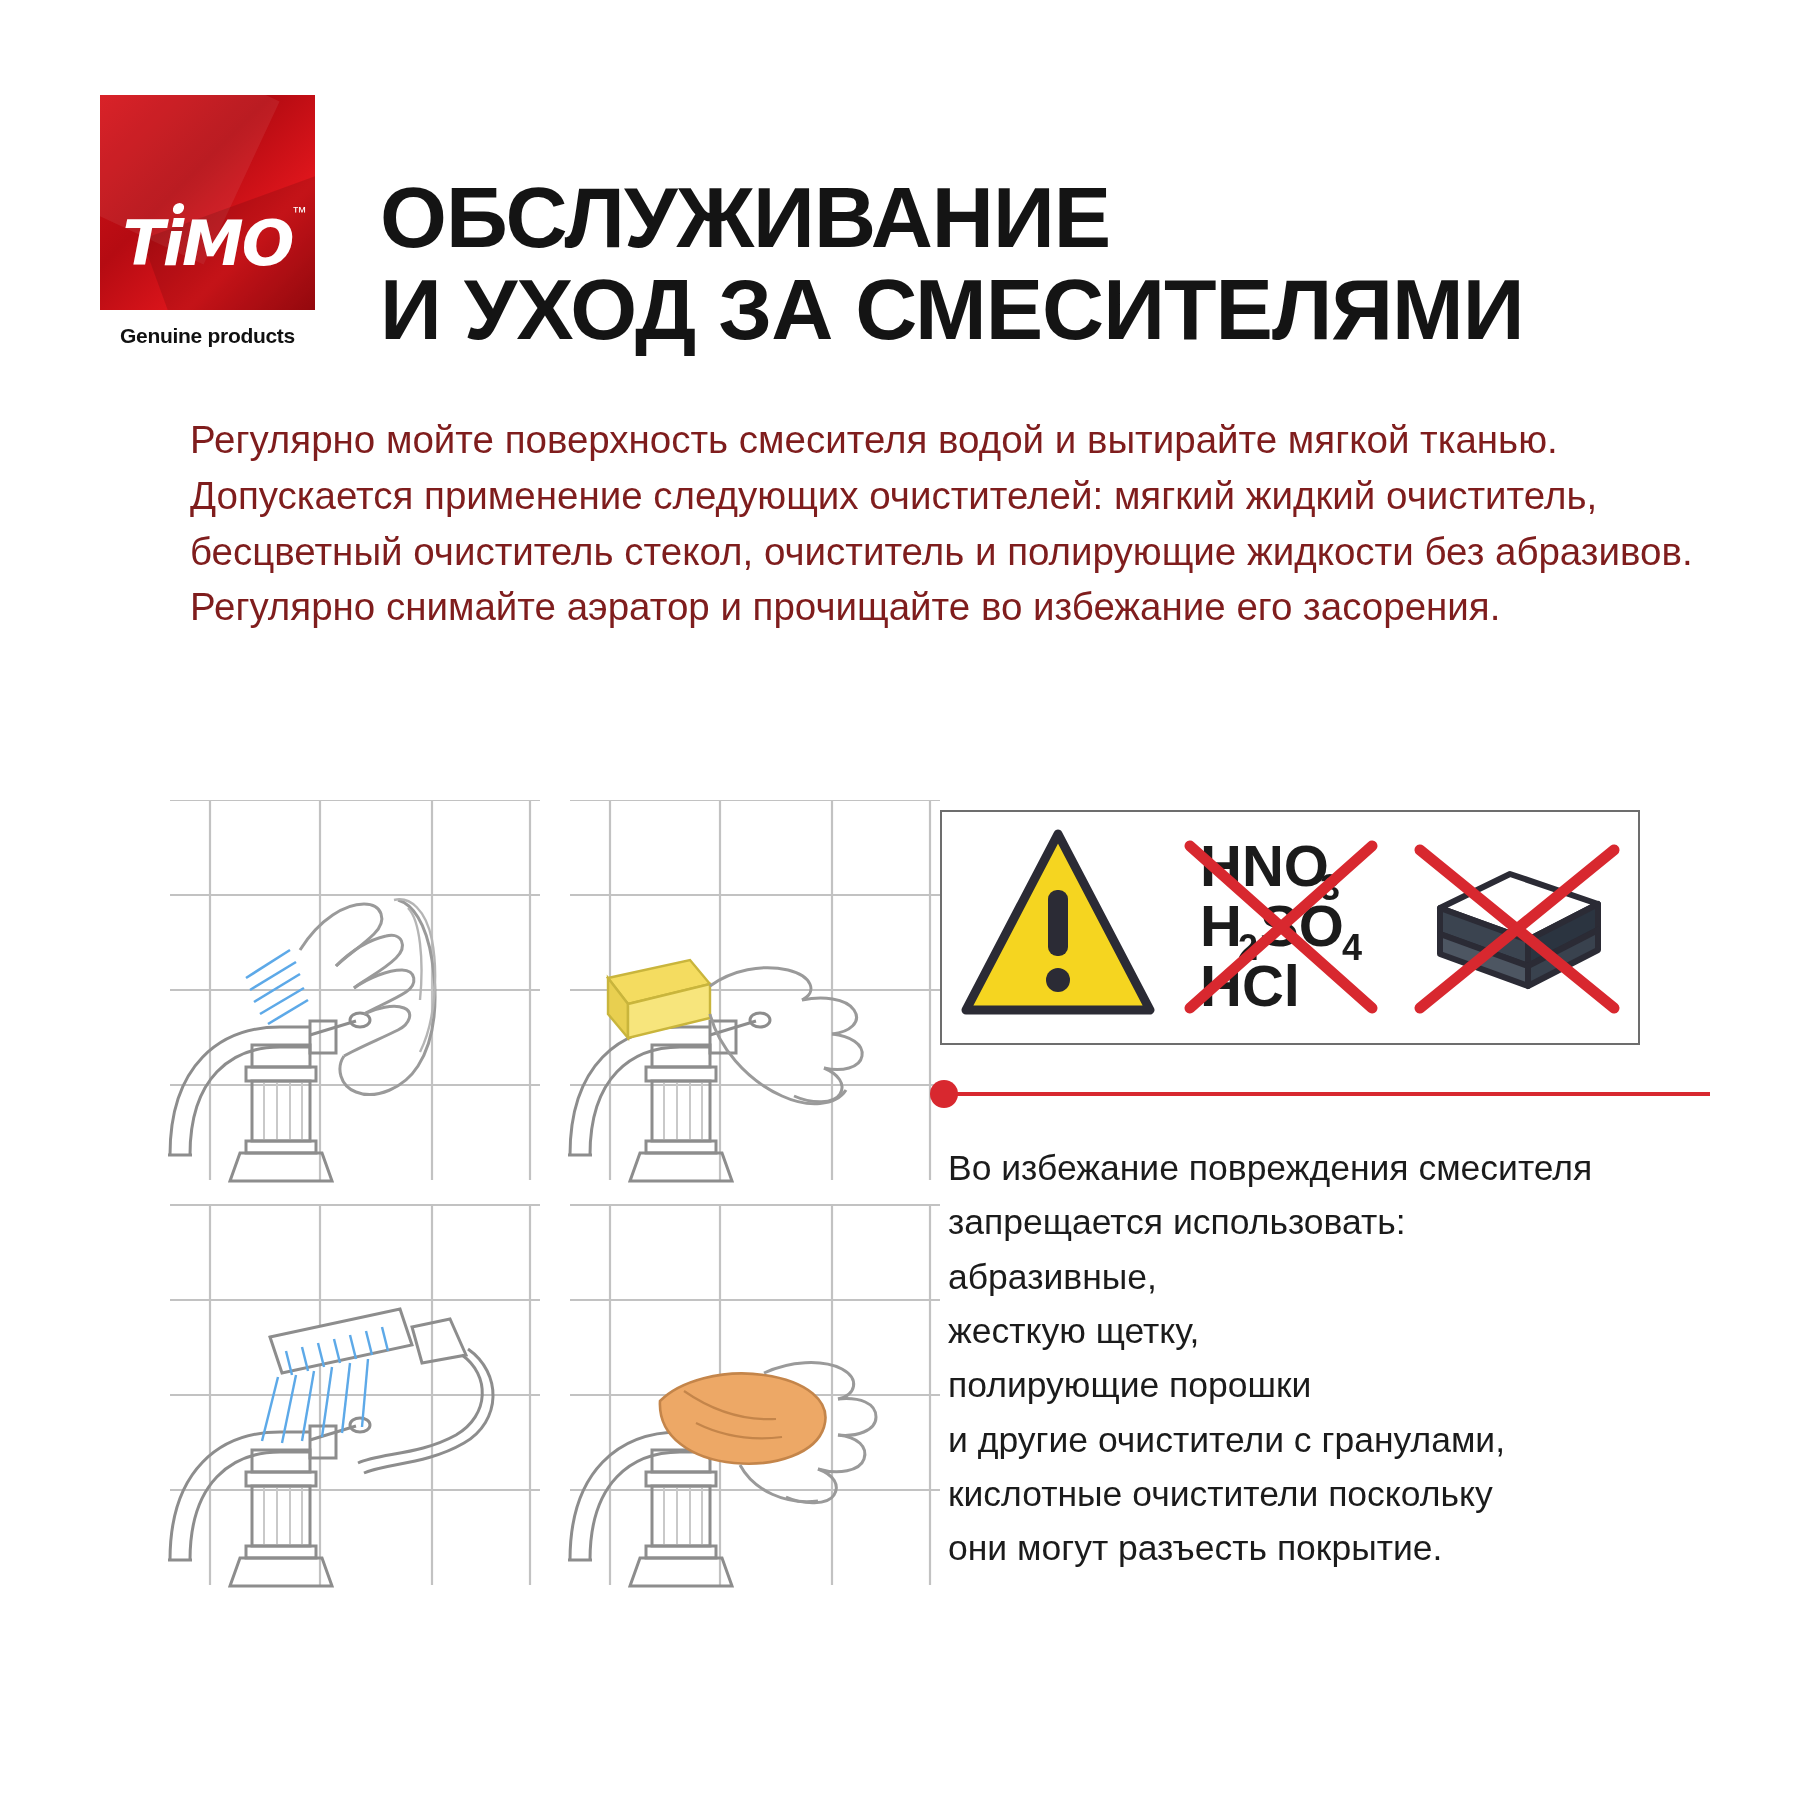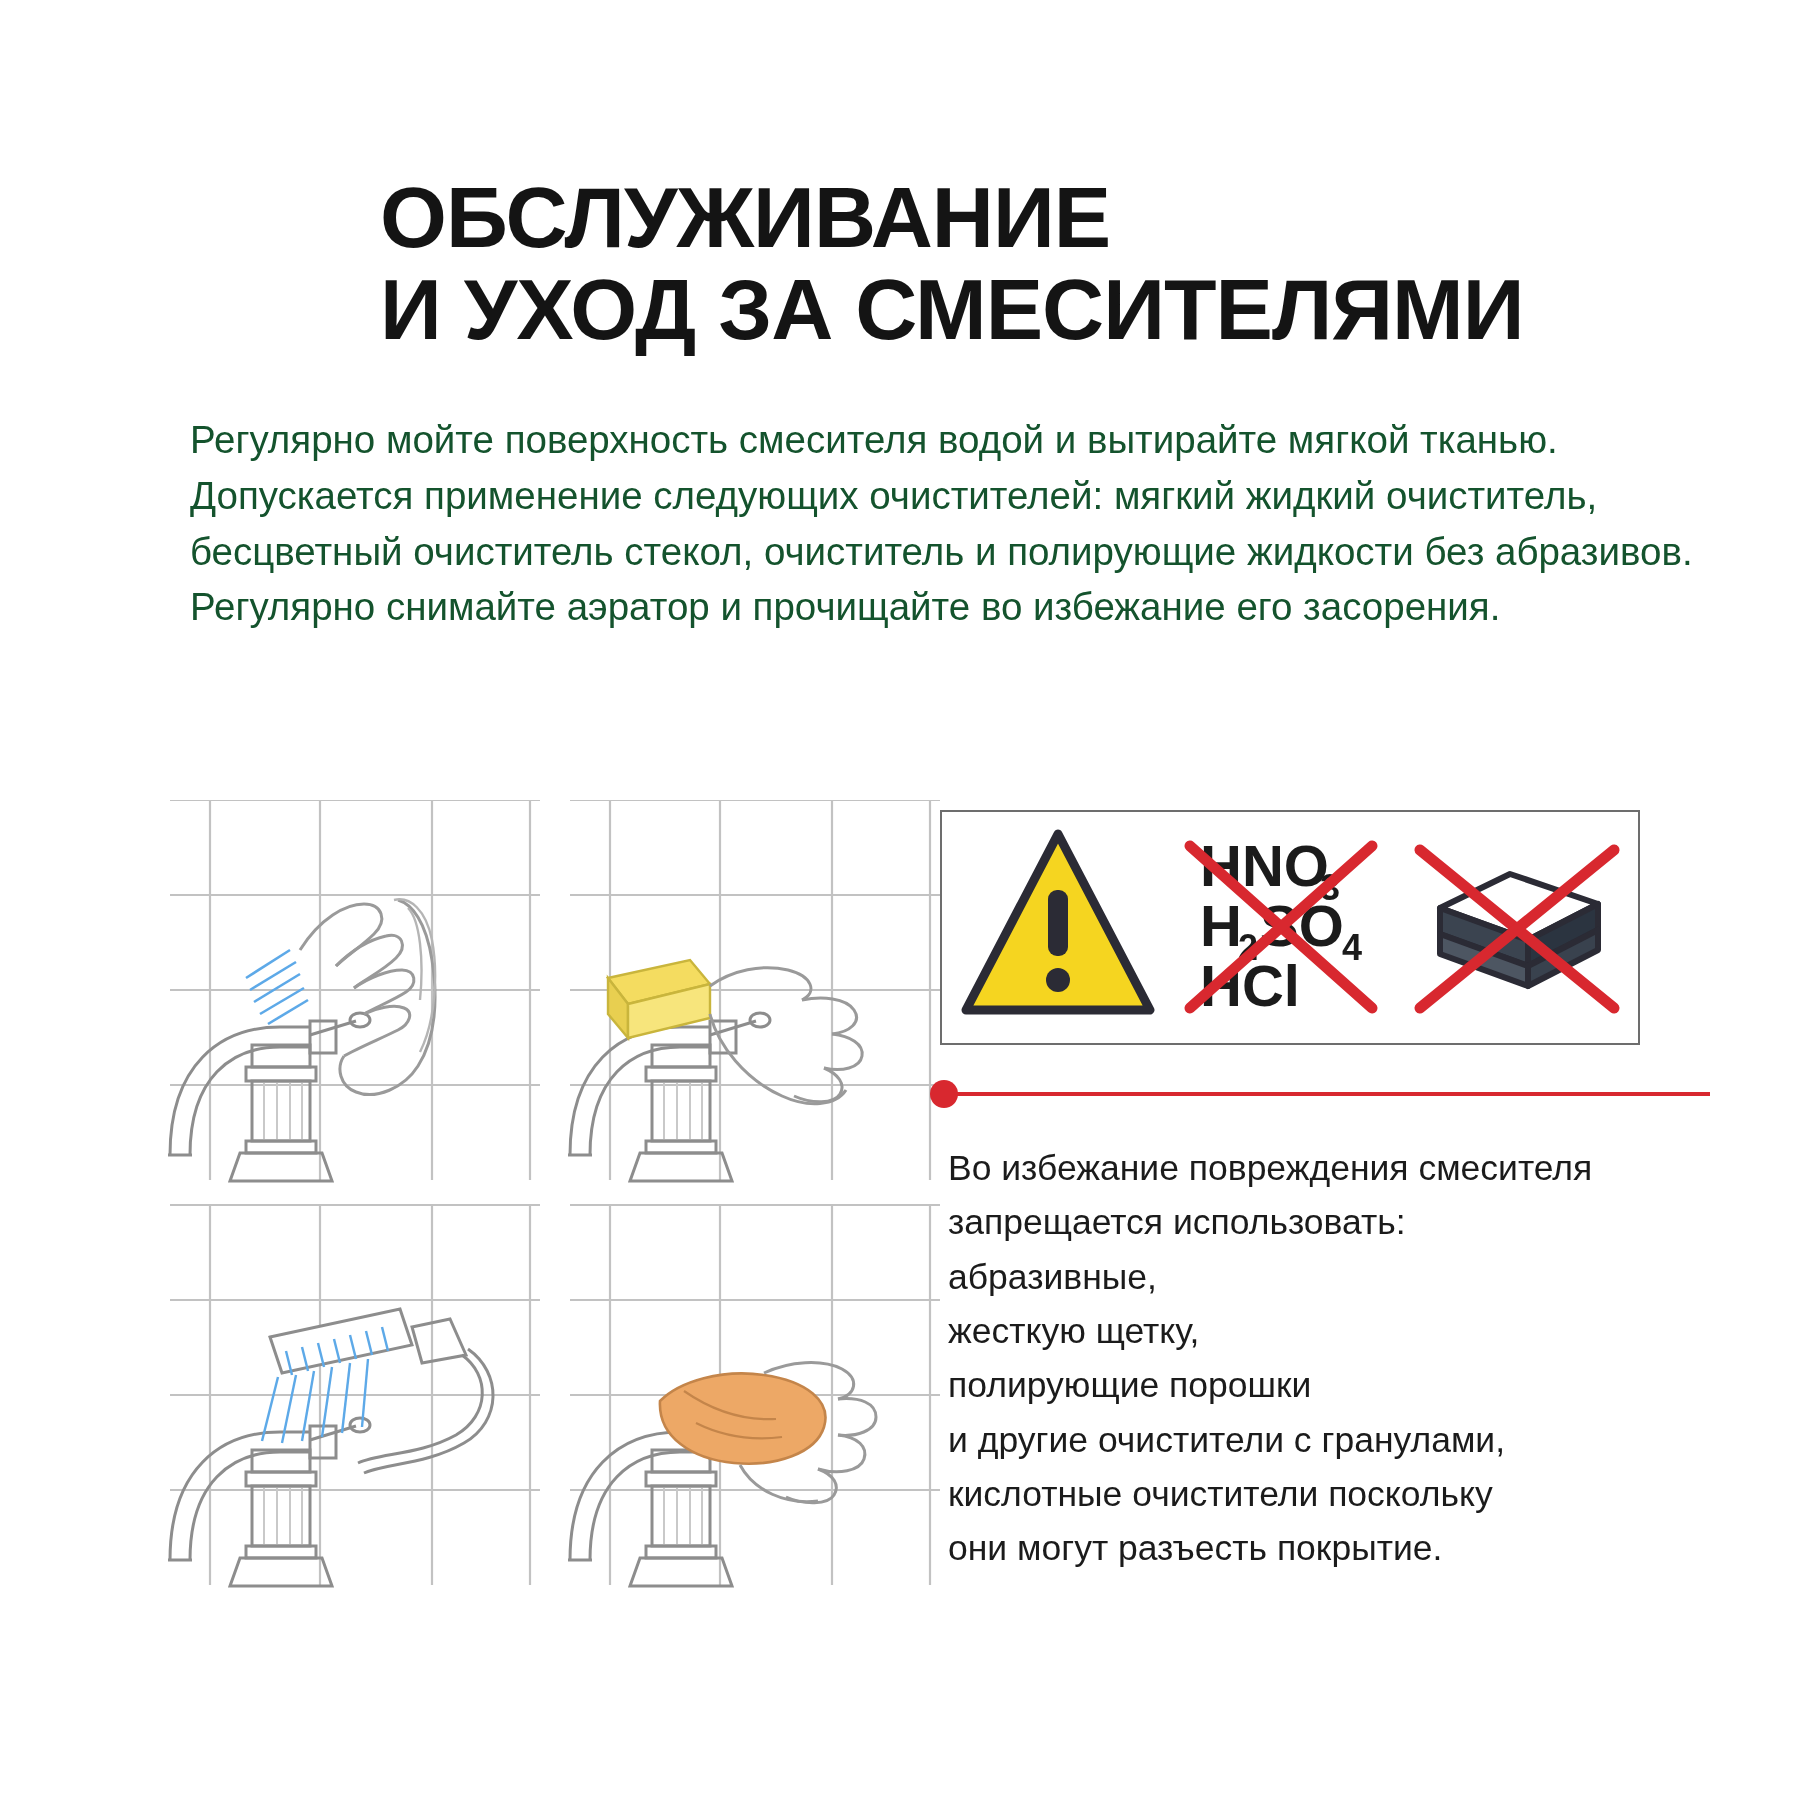--- a/index.html
+++ b/index.html
@@ -122,21 +122,21 @@
 
   
   .intro {
     position: absolute;
     left: 190px;
     top: 412px;
     width: 1520px;
     font-family: "Liberation Sans", sans-serif;
     font-size: 38.5px;
     line-height: 1.45;
-    color: #14532d;
+    color: #7f1d1d;
   }
   .intro p { margin: 0; }
 
   
   .illus {
     position: absolute;
     left: 150px;
     top: 800px;
     width: 790px;
     height: 790px;
@@ -192,20 +192,28 @@
   }
   .warn-text p { margin: 0; }
 </style>
 </head>
 <body>
 
 <div class="page">
 
   <div class="header">
 
+    <div class="logo-block">
+      <div class="logo-square">
+        <span class="logo-word">TiMO</span>
+        <span class="logo-dot"></span>
+        <span class="logo-tm">™</span>
+      </div>
+      <div class="logo-tagline">Genuine products</div>
+    </div>
 
     <h1 class="title">
       <span>ОБСЛУЖИВАНИЕ</span>
       <span class="line2">И УХОД ЗА СМЕСИТЕЛЯМИ</span>
     </h1>
   </div>
 
   <div class="intro">
     <p>Регулярно мойте поверхность смесителя водой и вытирайте мягкой тканью. Допускается применение следующих очистителей: мягкий жидкий очиститель, бесцветный очиститель стекол, очиститель и полирующие жидкости без абразивов.</p>
     <p>Регулярно снимайте аэратор и прочищайте во избежание его засорения.</p>

